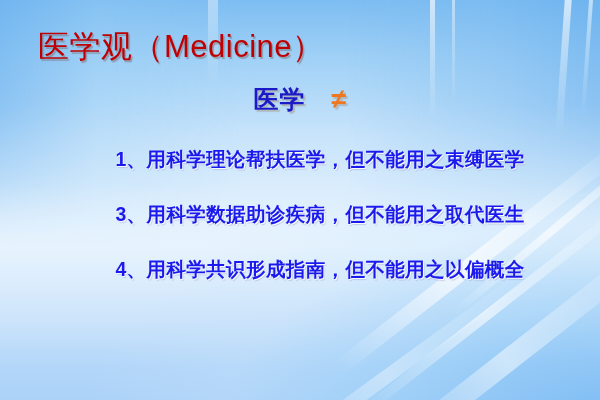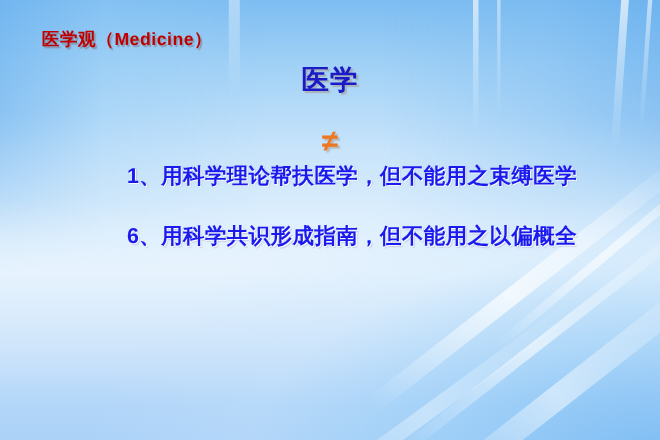--- a/index.html
+++ b/index.html
@@ -105,40 +105,39 @@
   .content {
     position: relative;
     width: 600px;
     height: 400px;
   }
 
   .slide-title {
     position: absolute;
     left: 38px;
     top: 26px;
-    font-size: 16px;
-    font-weight: bold;
+    font-size: 31px;
+    font-weight: normal;
     color: #c00000;
     letter-spacing: 0.5px;
     white-space: nowrap;
     text-shadow: 1.5px 1.5px 1px rgba(120,90,90,0.45);
   }
 
   .subtitle {
     position: absolute;
     left: 0;
     right: 0;
     top: 82px;
     height: 34px;
     display: flex;
     align-items: center;
     justify-content: center;
     gap: 26px;
     white-space: nowrap;
-    flex-direction: column;
   }
   .subtitle-term {
     font-size: 25px;
     font-weight: bold;
     color: #1a1ac8;
     letter-spacing: 1px;
     text-shadow: 2px 2px 1px rgba(168,150,130,0.55);
   }
   .neq-symbol {
     font-size: 27px;
@@ -204,18 +203,21 @@
     <div class="subtitle">
       <span class="subtitle-term">医学</span>
       <span class="neq-symbol">≠</span>
     </div>
 
     <div class="bullet-list">
       <div class="bullet-row">
         <span class="bullet-text">1、用科学理论帮扶医学，但不能用之束缚医学</span>
       </div>
       <div class="bullet-row">
-        <span class="bullet-text">6、用科学共识形成指南，但不能用之以偏概全</span>
+        <span class="bullet-text">3、用科学数据助诊疾病，但不能用之取代医生</span>
+      </div>
+      <div class="bullet-row">
+        <span class="bullet-text">4、用科学共识形成指南，但不能用之以偏概全</span>
       </div>
     </div>
 
   </div>
 </div>
 
 </body></html>

